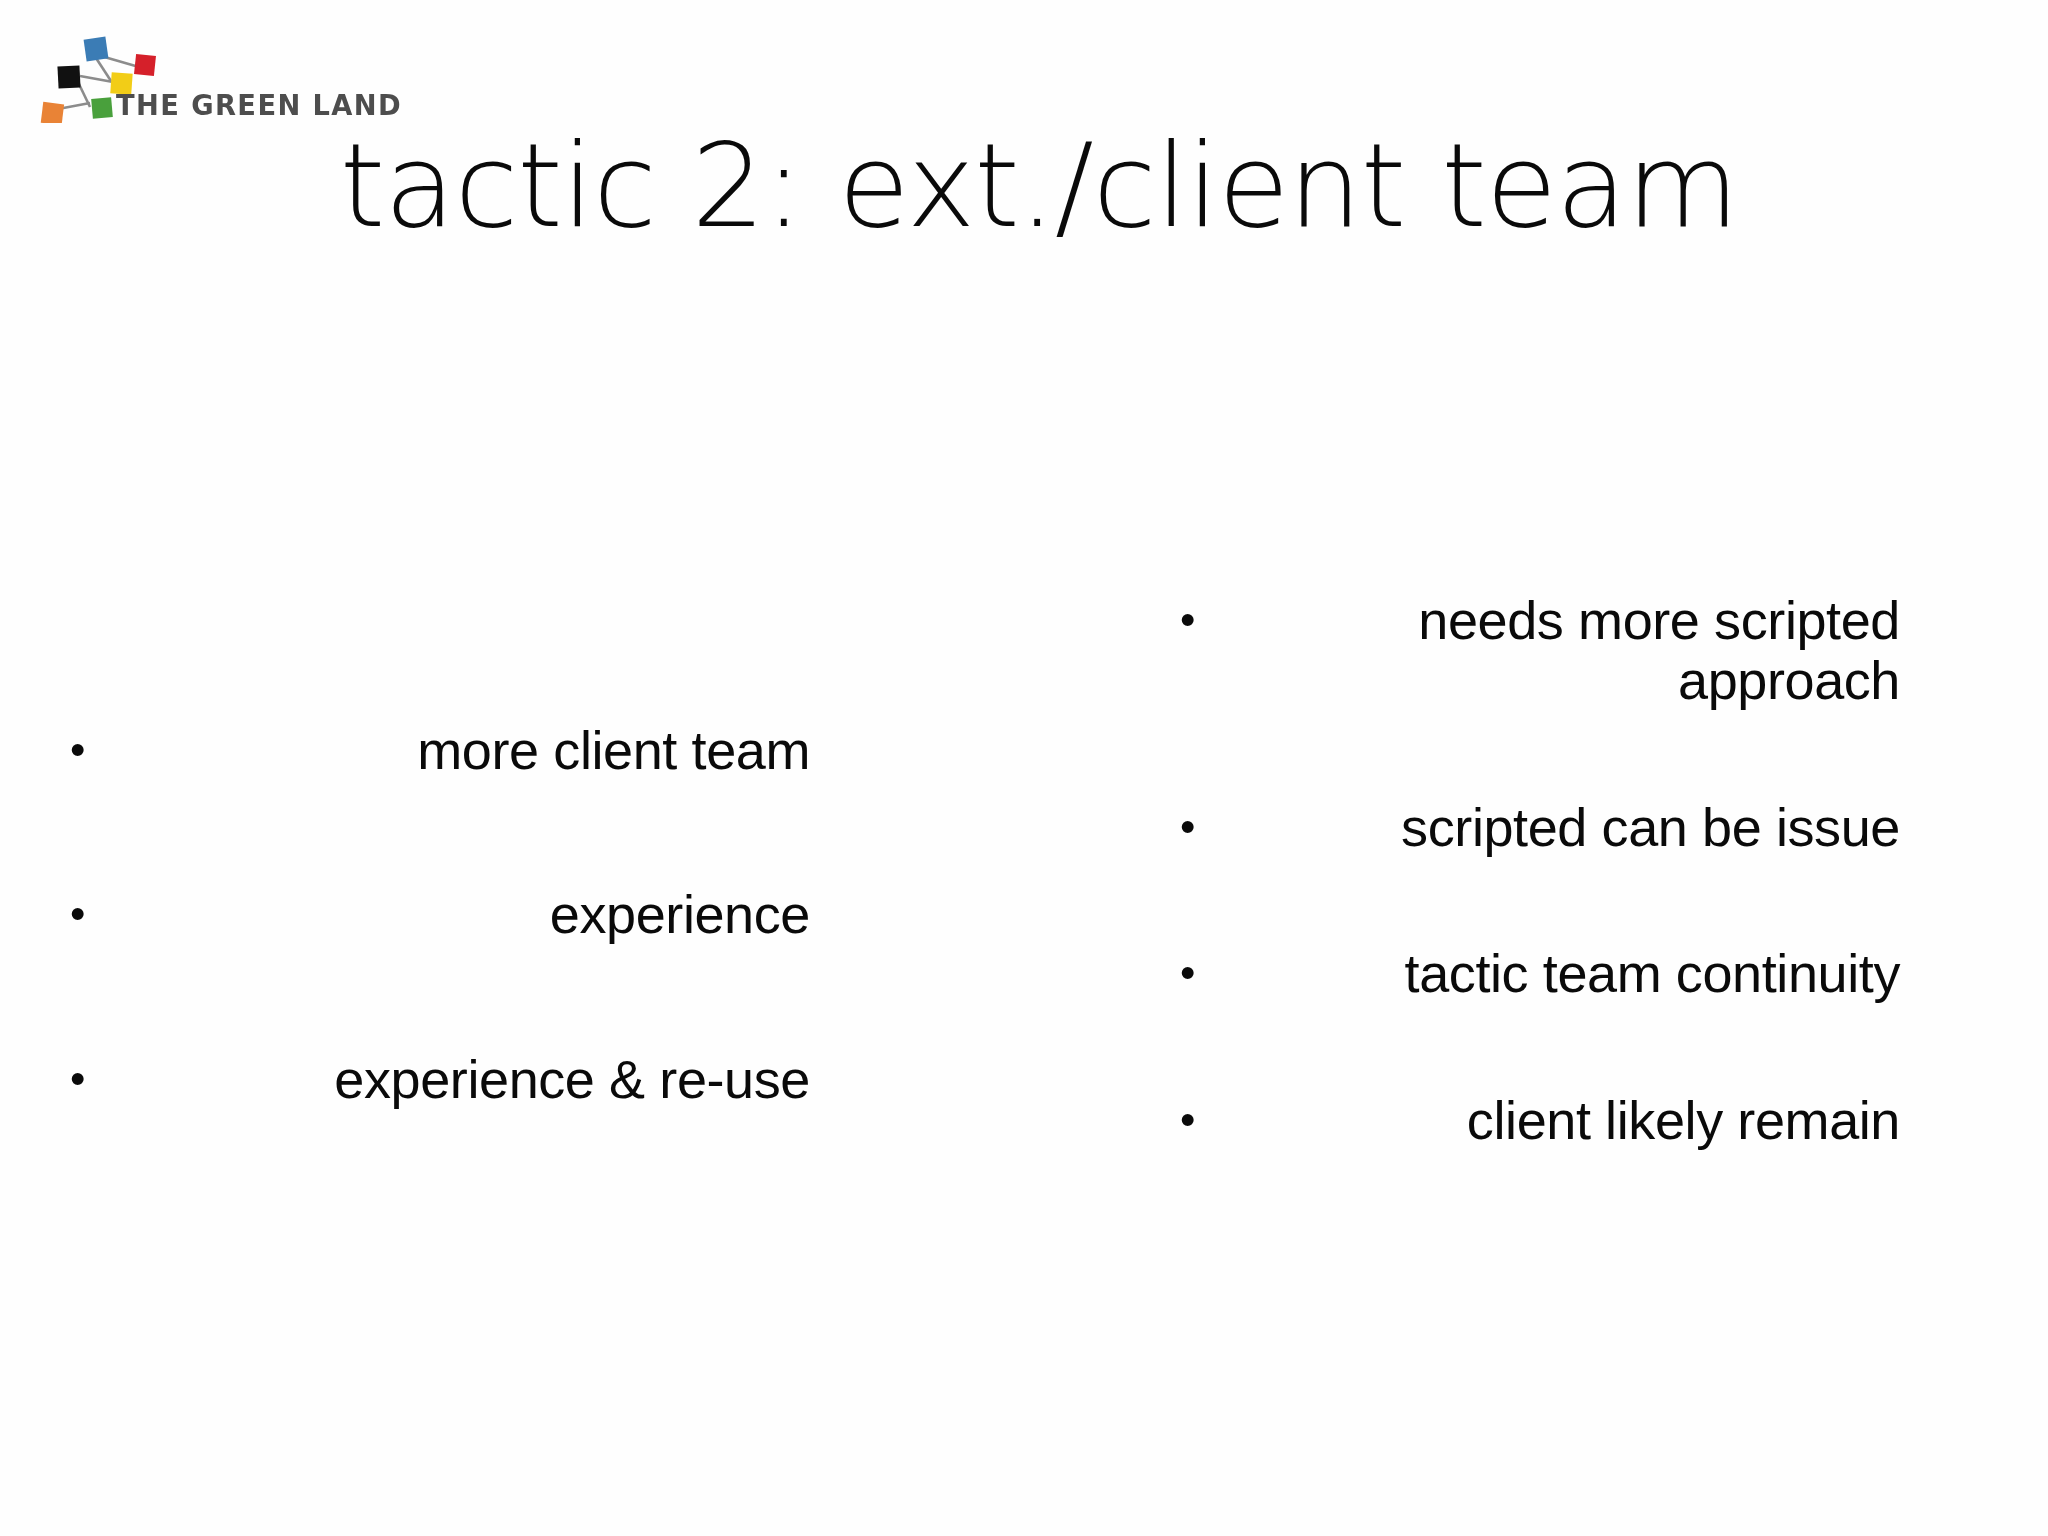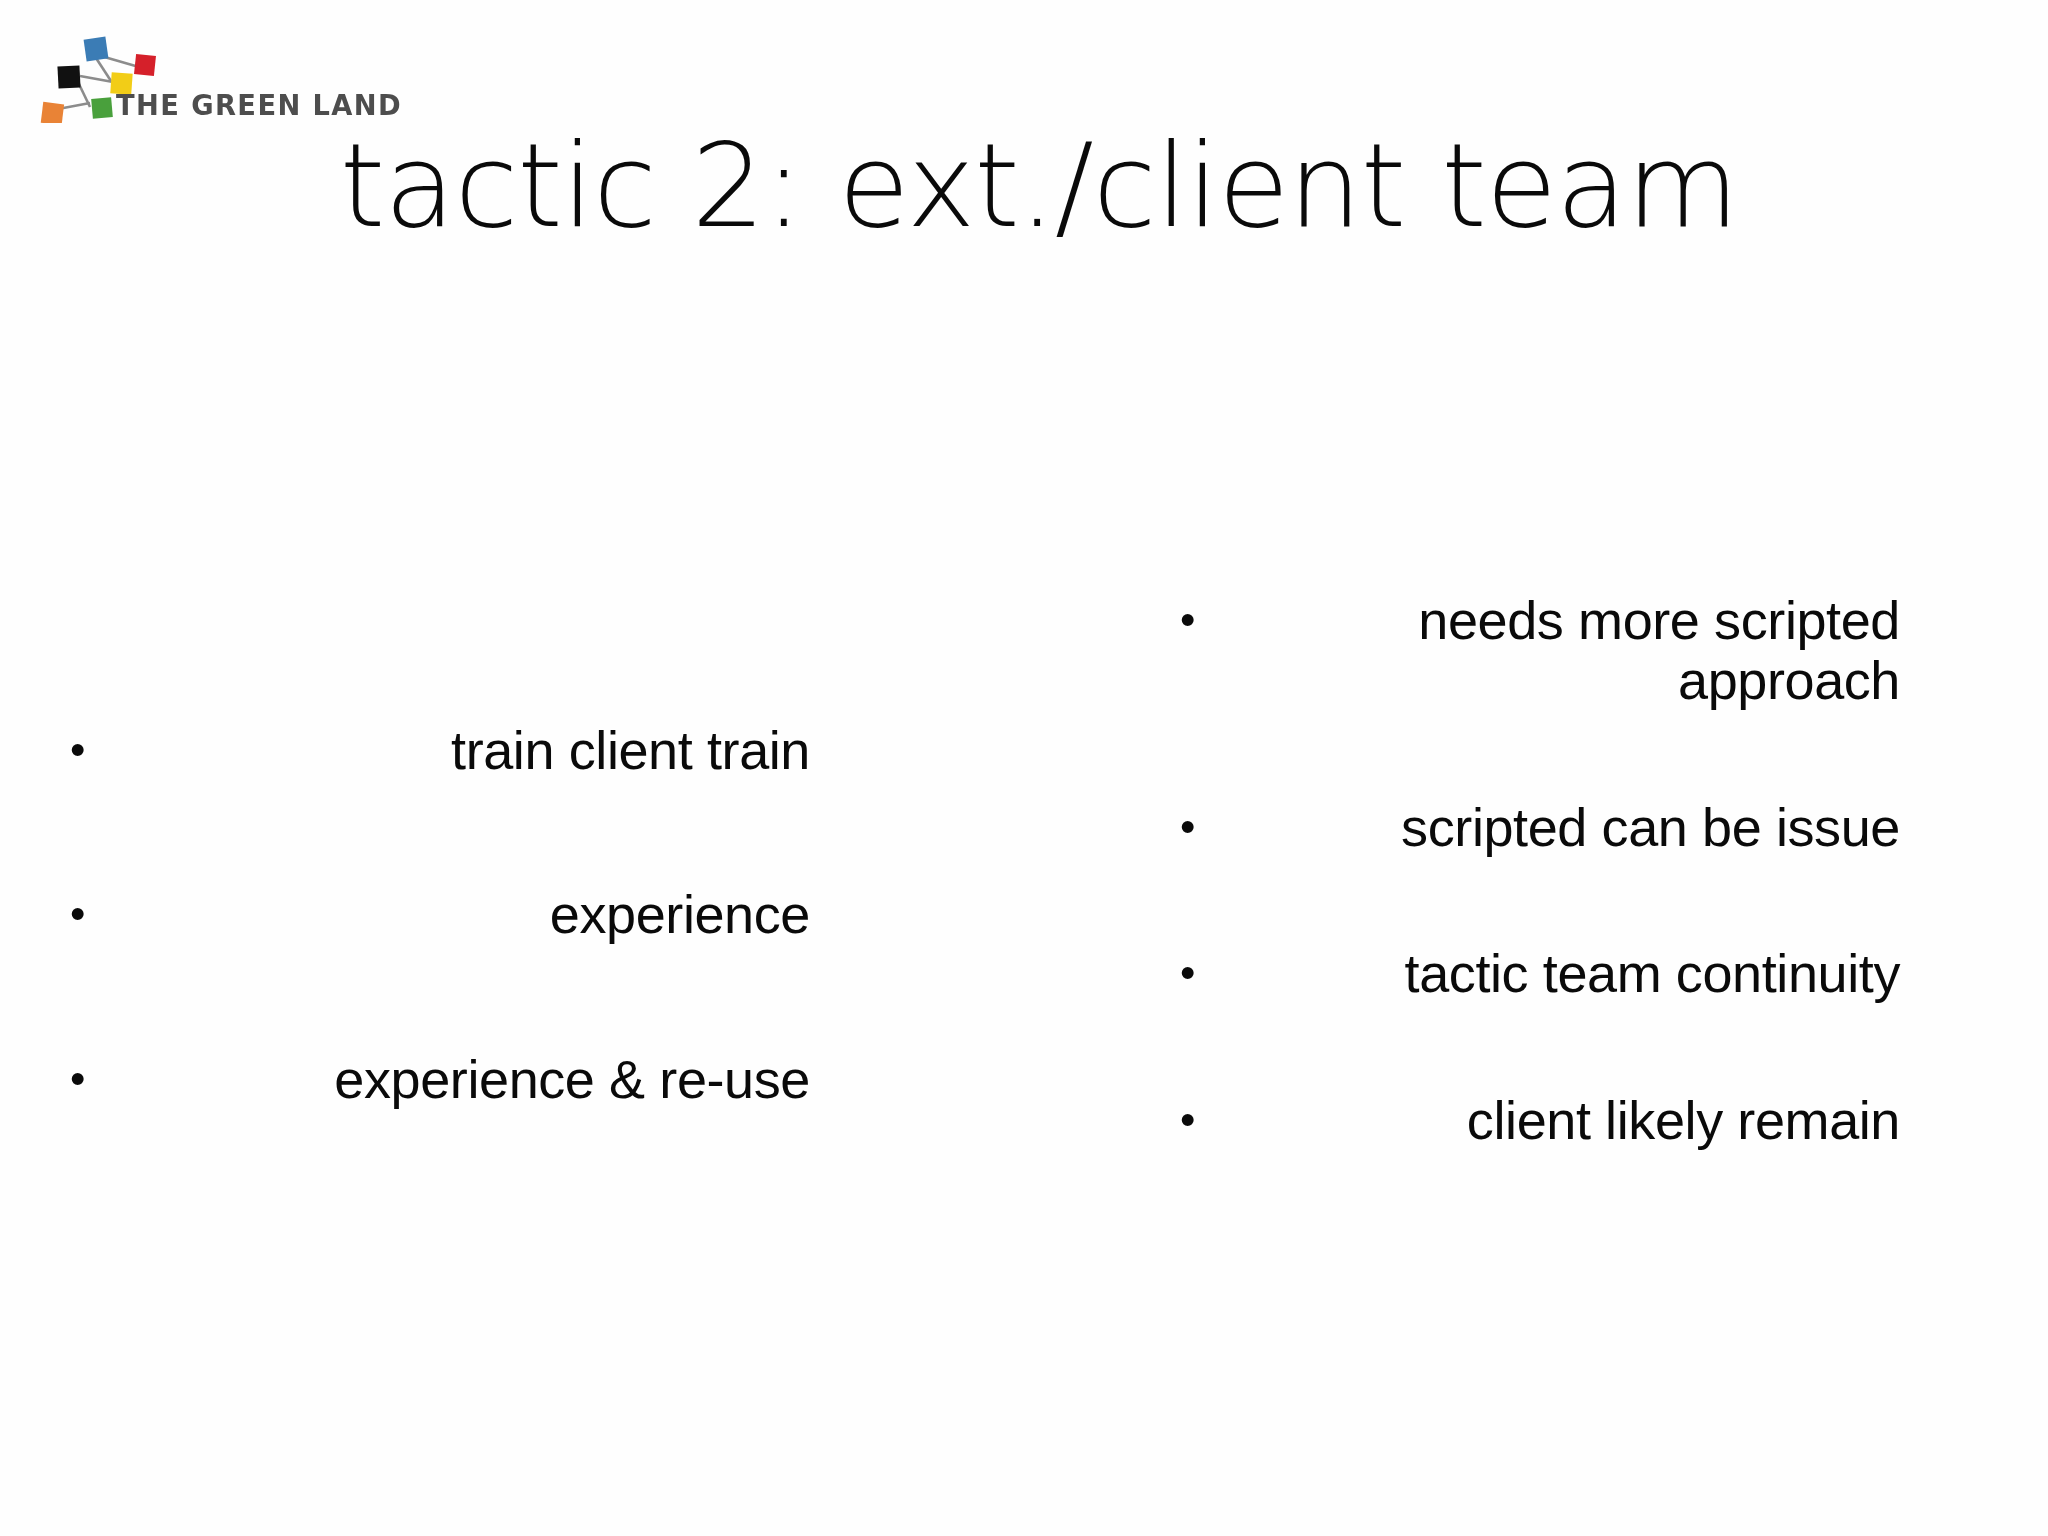--- a/index.html
+++ b/index.html
@@ -120,21 +120,21 @@
     </svg>
     <div class="wordmark">THE GREEN LAND</div>
   </div>
 
   <div id="title">tactic 2: ext./client team</div>
 
   <div id="left-column" class="column">
 
     <div class="bullet-item">
       <span class="bullet-marker">•</span>
-      <span class="bullet-text">train client train</span>
+      <span class="bullet-text">more client team</span>
     </div>
 
     <div class="bullet-item">
       <span class="bullet-marker">•</span>
       <span class="bullet-text">experience</span>
     </div>
 
     <div class="bullet-item">
       <span class="bullet-marker">•</span>
       <span class="bullet-text">experience &amp; re-use</span>

